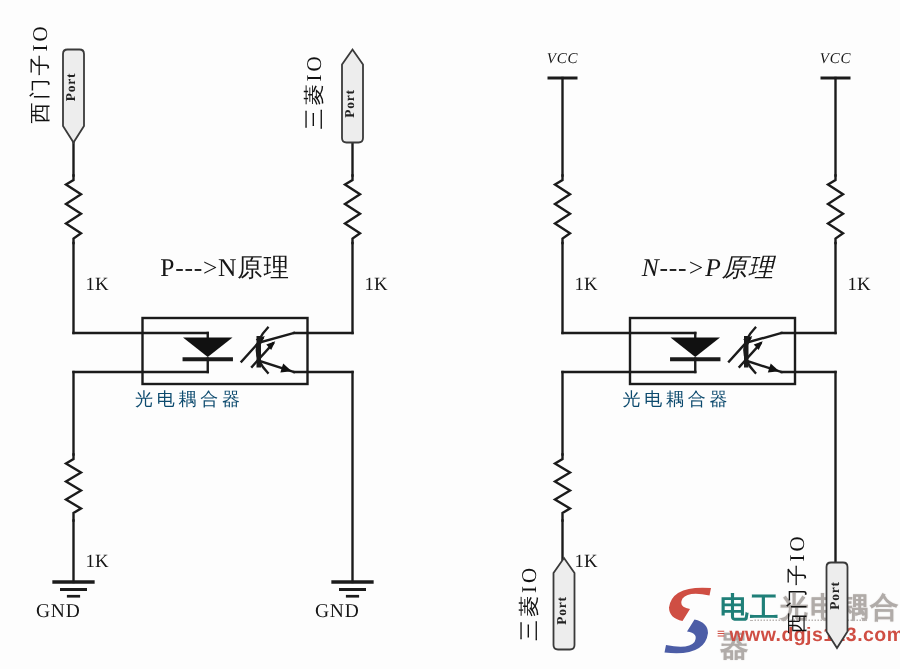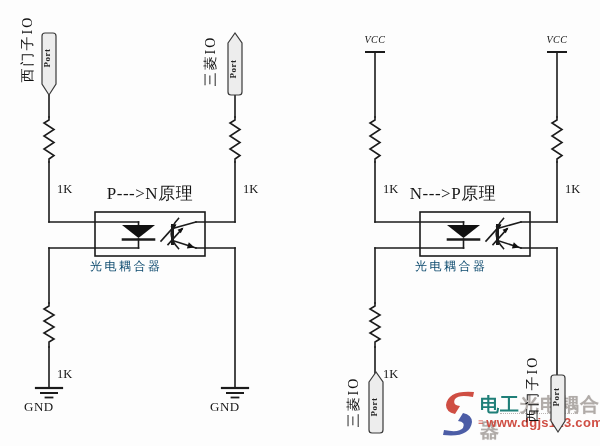--- a/index.html
+++ b/index.html
@@ -10,21 +10,21 @@
     color:#161616;
   }
   #wires{position:absolute;left:0;top:0;z-index:2;}
   .lbl{position:absolute;z-index:3;white-space:nowrap;line-height:1;}
   .rot{transform:rotate(-90deg);transform-origin:center center;text-align:center;}
   .cjk-port-name{font-size:14px;letter-spacing:2px;color:#111;}
   .port-pin{font-size:9px;font-weight:bold;color:#222;letter-spacing:0.5px;}
   .vcc{font-size:10px;letter-spacing:0.5px;text-align:center;width:60px;font-style:italic;}
   .gnd{font-size:13px;letter-spacing:0.5px;text-align:left;width:50px;}
   .rlabel{font-size:12.5px;margin-top:36px;}
-  .title{font-size:17px;letter-spacing:0.5px;text-align:center;width:124px;margin-top:15px;}
+  .title{font-size:17px;letter-spacing:0.5px;text-align:center;width:124px;}
   .coupler{font-size:12px;letter-spacing:2.5px;color:#0c4a6e;}
   
   #watermark{position:absolute;left:438px;top:386px;width:164px;height:58px;z-index:1;opacity:0.93;
              font-family:"Liberation Sans","DejaVu Sans",sans-serif;}
   #wm-logo{position:absolute;left:2px;top:3px;}
   #wm-brand{position:absolute;left:42px;top:6px;font-size:19px;font-weight:bold;letter-spacing:1px;}
   .wm-red{color:#0f766e;}
   .wm-gray{color:#aba5a2;text-shadow:0 0 1px #d8d4d2;}
   #wm-tagline{position:absolute;left:62px;top:27px;width:78px;border-top:1px dotted #b5b0ae;height:0;}
   #wm-urlrow{position:absolute;left:40px;top:29px;display:flex;align-items:center;gap:3px;}
@@ -150,20 +150,20 @@
   <div class="lbl title" style="left:88px;top:170px;">P---&gt;N原理</div>
   <div class="lbl coupler" style="left:90px;top:260px;">光电耦合器</div>
   <div class="lbl gnd" style="left:24px;top:400px;">GND</div>
   <div class="lbl gnd" style="left:210px;top:400px;">GND</div>
 
   <div class="lbl vcc" style="left:345px;top:35px;">VCC</div>
   <div class="lbl vcc" style="left:527px;top:35px;">VCC</div>
   <div class="lbl rlabel" style="left:383px;top:147px;">1K</div>
   <div class="lbl rlabel" style="left:565px;top:147px;">1K</div>
   <div class="lbl rlabel" style="left:383px;top:332px;">1K</div>
-  <div class="lbl title" style="left:391px;top:170px;">N---&gt;P原理</div>
+  <div class="lbl title" style="left:410px;top:170px;font-style:italic;">N---&gt;P原理</div>
   <div class="lbl coupler" style="left:415px;top:260px;">光电耦合器</div>
   <div class="lbl rot cjk-port-name" style="left:321px;top:393px;width:70px;height:18px;">三菱IO</div>
   <div class="lbl rot port-pin" style="left:356px;top:401px;width:40px;height:12px;">Port</div>
   <div class="lbl rot cjk-port-name" style="left:490px;top:380px;width:90px;height:18px;">西门子IO</div>
   <div class="lbl rot port-pin" style="left:538px;top:391px;width:40px;height:12px;">Port</div>
 
 </div>
 
 </body></html>

